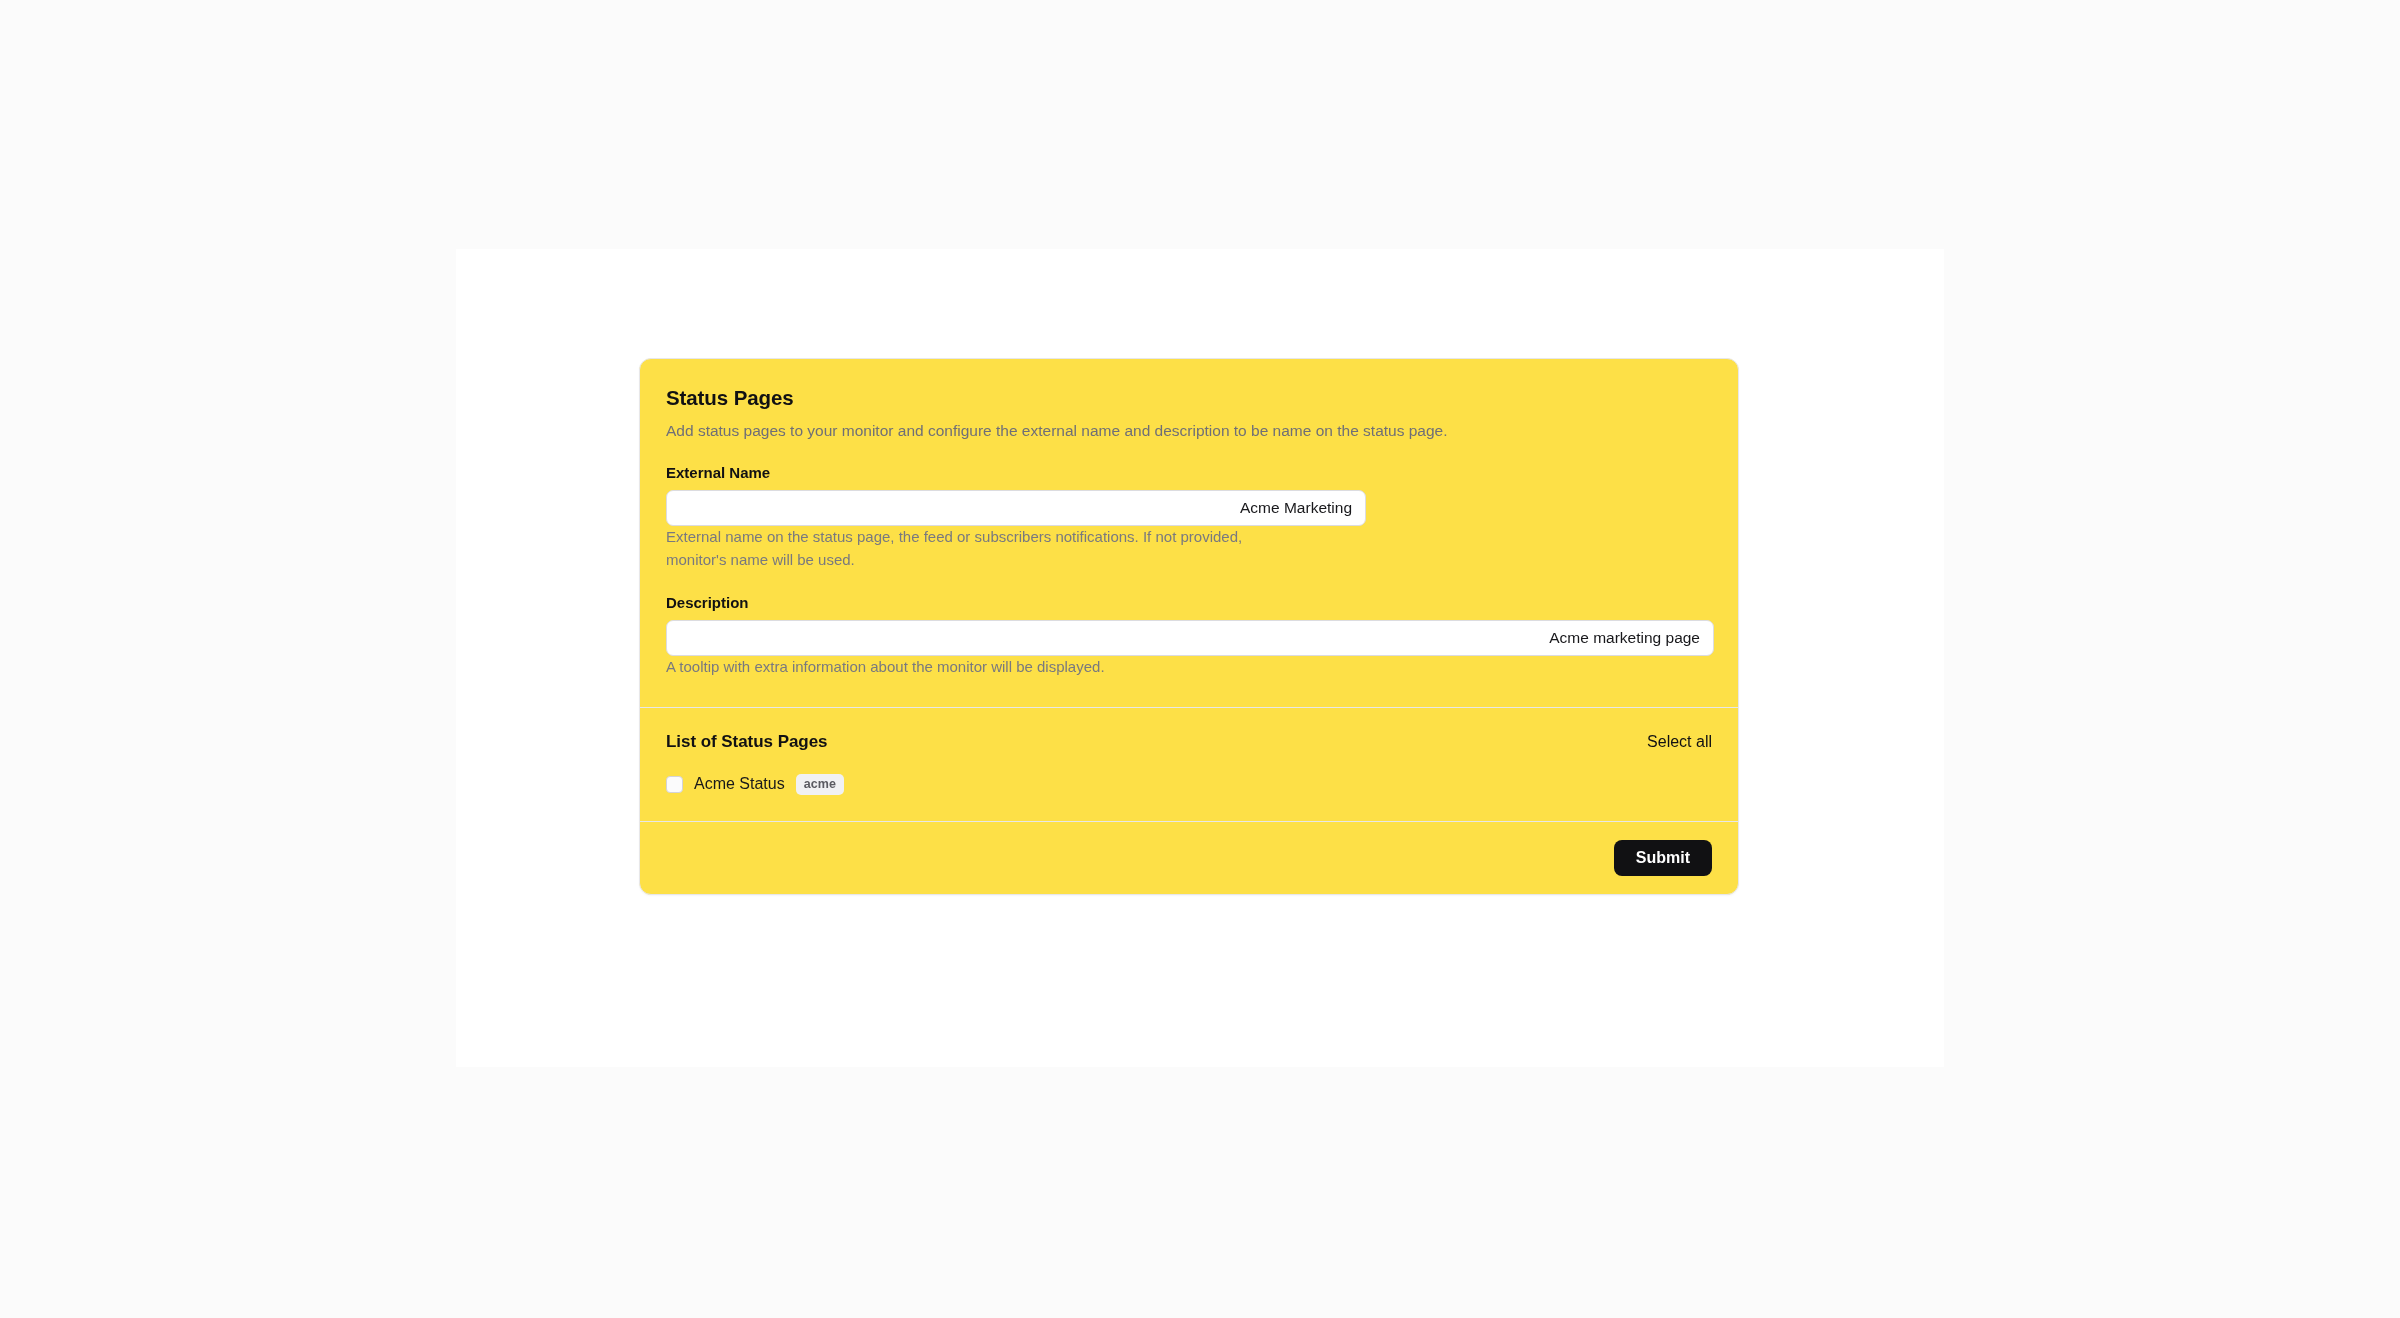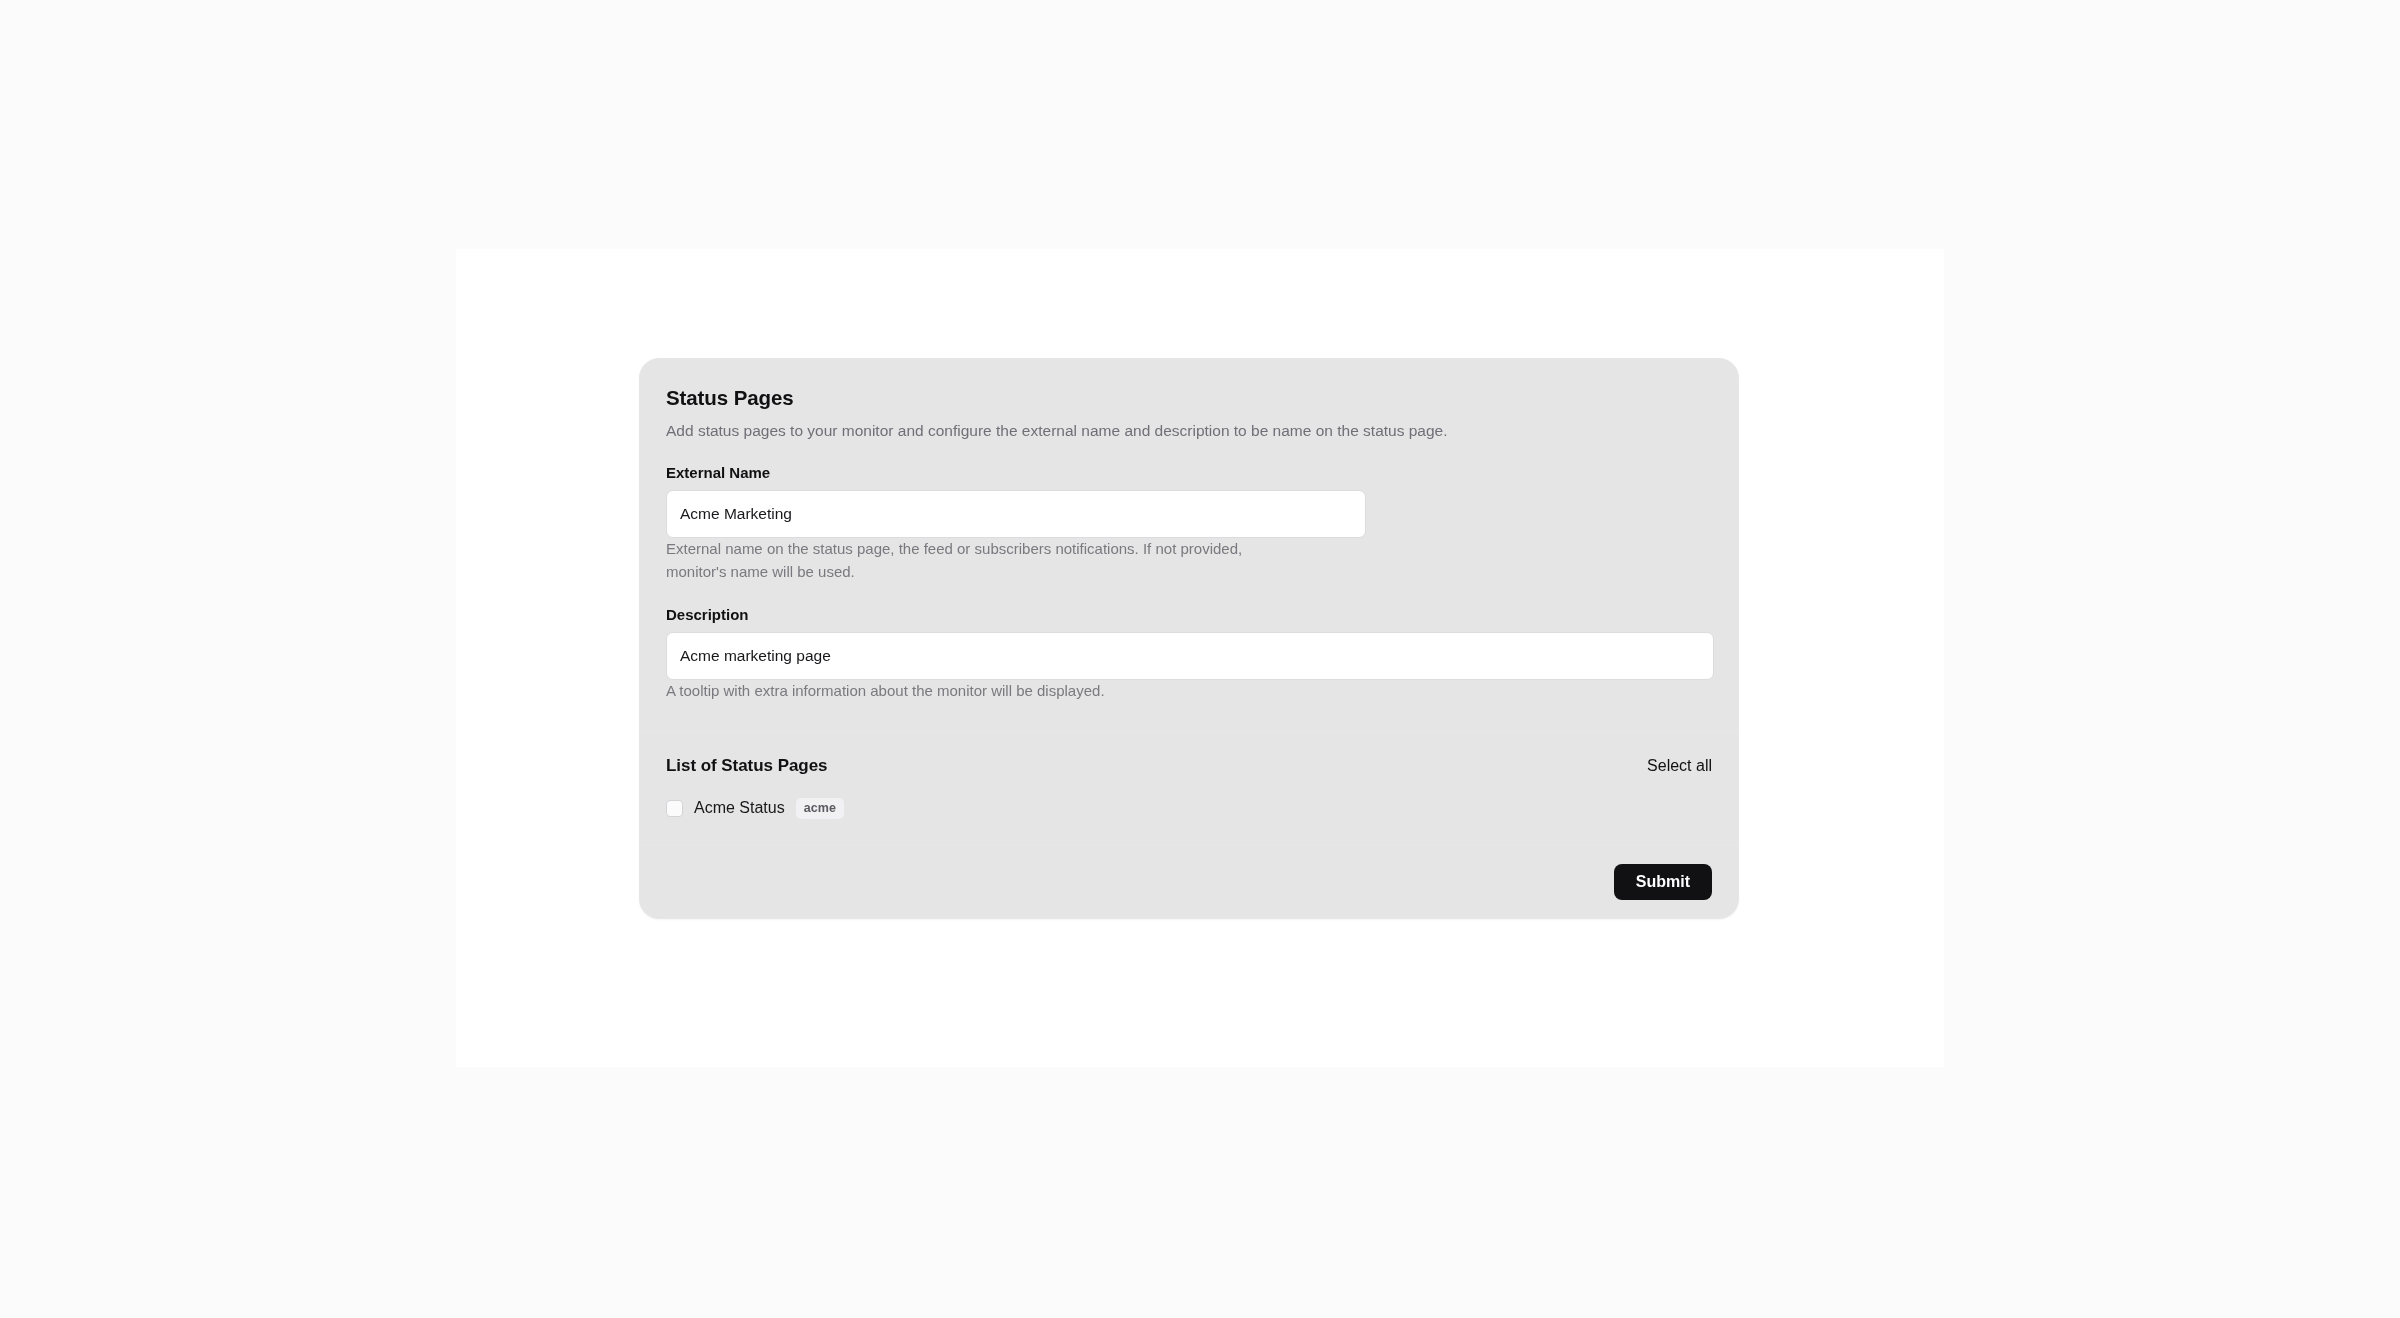--- a/index.html
+++ b/index.html
@@ -24,23 +24,23 @@
     height: 818px;
     background: #ffffff;
   }
 
   
   .card {
     position: absolute;
     left: 639px;
     top: 358px;
     width: 1100px;
-    background: #e5e5e5;
+    background: #fde047;
     border: 1px solid #e7e7e9;
-    border-radius: 20px;
+    border-radius: 12px;
     box-sizing: border-box;
     box-shadow: 0 1px 2px rgba(16,24,40,0.04);
   }
 
   .card-section {
     padding: 26px 26px 28px 26px;
   }
 
   .card-title {
     font-size: 20.5px;
@@ -65,29 +65,30 @@
     display: block;
     font-size: 15px;
     font-weight: 700;
     color: #111113;
     margin-bottom: 9px;
   }
 
   .text-input {
     display: block;
     box-sizing: border-box;
-    height: 48px;
+    height: 36px;
     border: 1px solid #dcdce0;
     border-radius: 7px;
     background: #ffffff;
     font-family: "Liberation Sans", sans-serif;
     font-size: 15.5px;
     color: #18181b;
     padding: 0 13px;
     outline: none;
+    text-align: right;
   }
   .text-input::placeholder { color: #a0a0a8; }
 
   .input-narrow { width: 700px; }
   .input-wide { width: 1048px; }
 
   .field-help {
     font-size: 15px;
     color: #79797f;
     line-height: 1.52;

